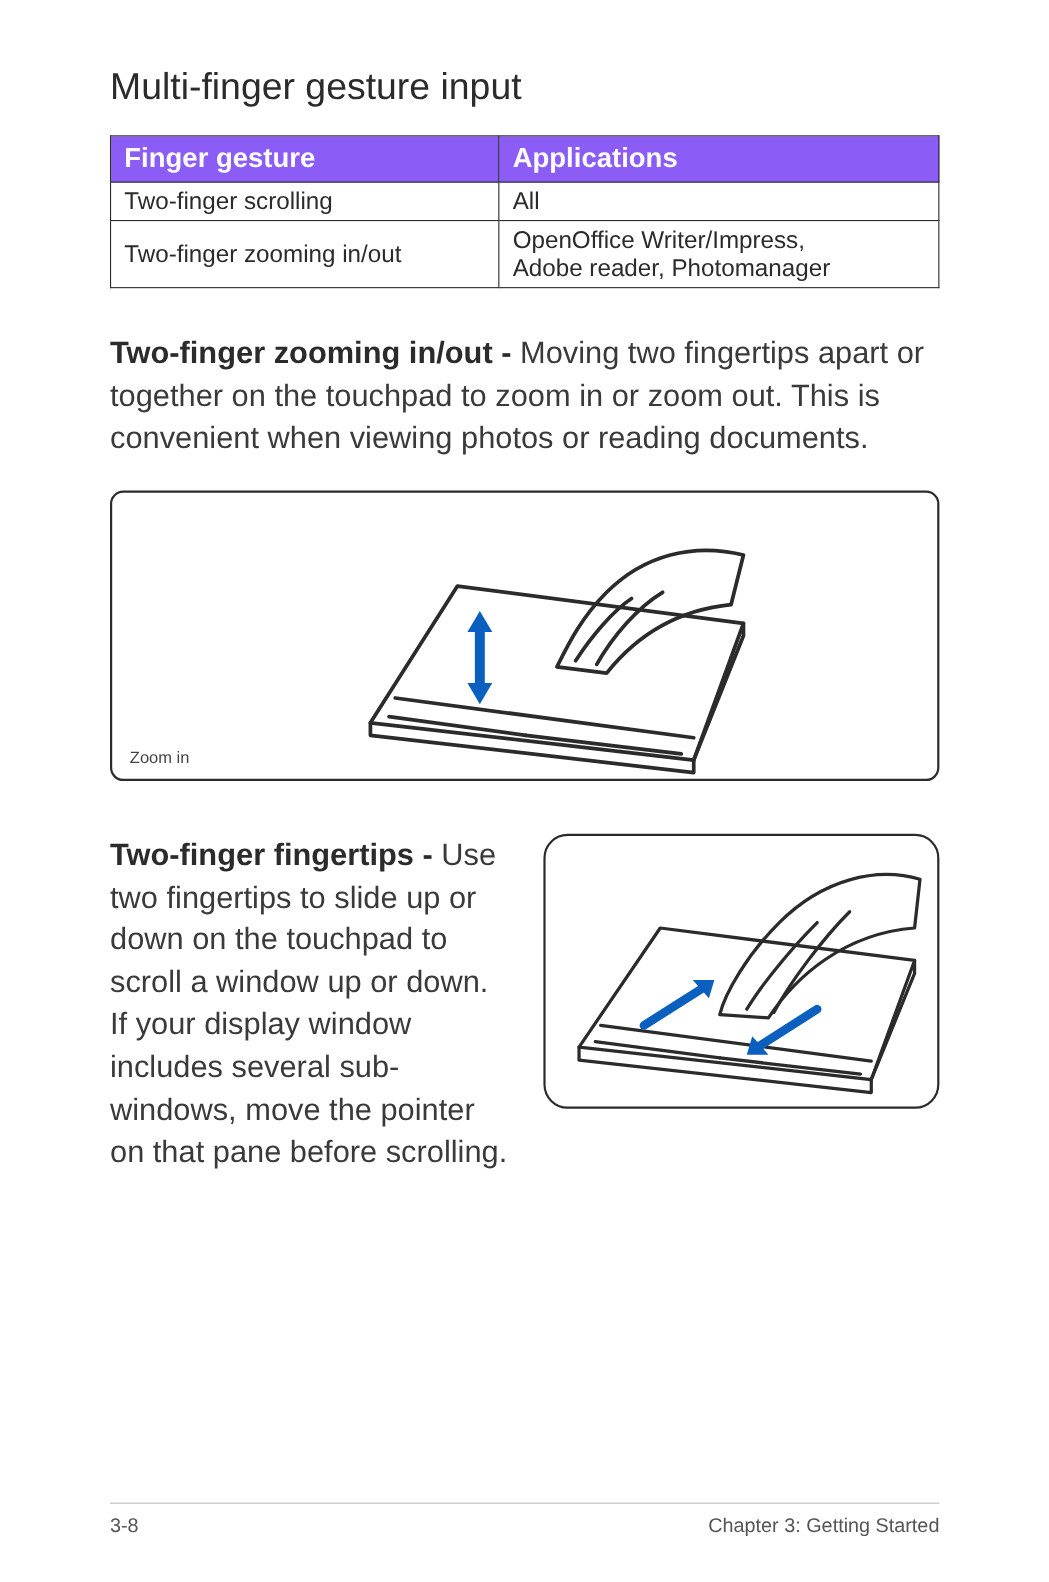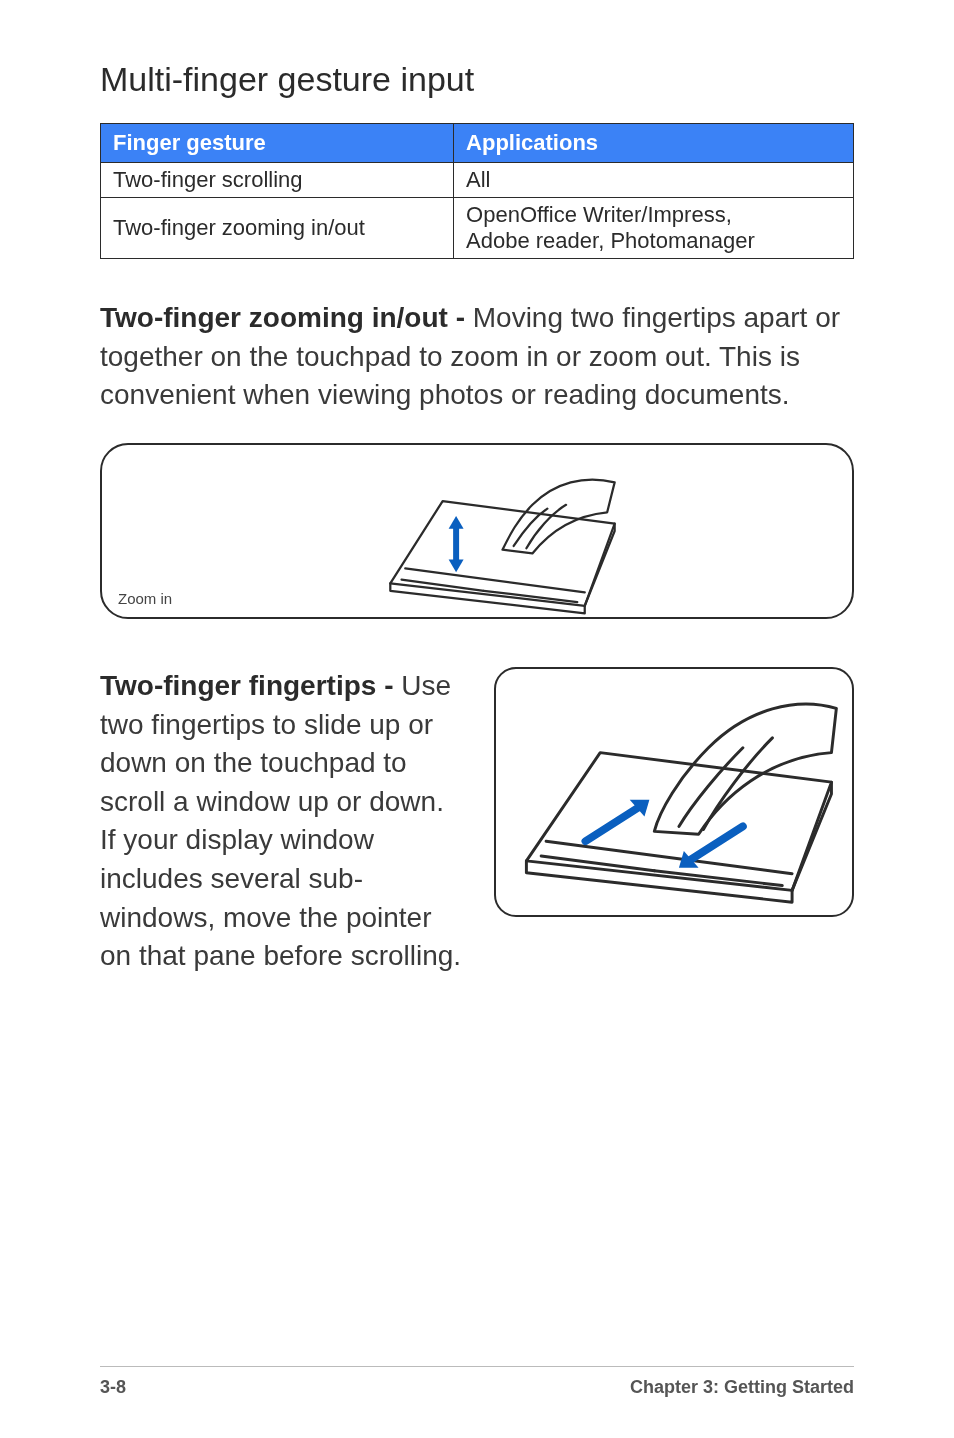--- a/index.html
+++ b/index.html
@@ -21,26 +21,26 @@
       font-weight: 400;
       margin-bottom: 24px;
       color: #2b2b2b;
     }
     .gesture-table {
       width: 100%;
       border-collapse: collapse;
       margin-bottom: 40px;
     }
     .gesture-table th {
-      background: #3b82f6;
+      background: #8b5cf6;
       color: #ffffff;
       font-weight: 700;
       text-align: left;
       padding: 6px 12px;
-      font-size: 22px;
+      font-size: 25px;
       border: 1px solid #2b2b2b;
     }
     .gesture-table td {
       padding: 4px 12px;
       border: 1px solid #2b2b2b;
       font-size: 22px;
       vertical-align: middle;
       color: #2b2b2b;
     }
     .paragraph {
@@ -58,22 +58,22 @@
       gap: 46px;
       margin-bottom: 48px;
     }
     .illus-row2 {
       display: flex;
       gap: 28px;
       align-items: flex-start;
     }
     .illus-box {
       border: 2px solid #2b2b2b;
-      border-radius: 28px;
-      height: 176px;
+      border-radius: 12px;
+      height: 264px;
       flex: 1;
       position: relative;
       overflow: hidden;
       padding-left: 36px;
     }
     .illus-box-side {
       border: 2px solid #2b2b2b;
       border-radius: 22px;
       height: 250px;
       width: 360px;
@@ -95,21 +95,20 @@
       position: absolute;
       bottom: 40px;
       left: 100px;
       right: 100px;
       display: flex;
       justify-content: space-between;
       font-size: 18px;
       color: #555;
       border-top: 1px solid #bbb;
       padding-top: 10px;
-      font-weight: bold;
     }
     svg {
       width: 100%;
       height: 100%;
       display: block;
     }
   </style>
 </head>
 <body>
 

